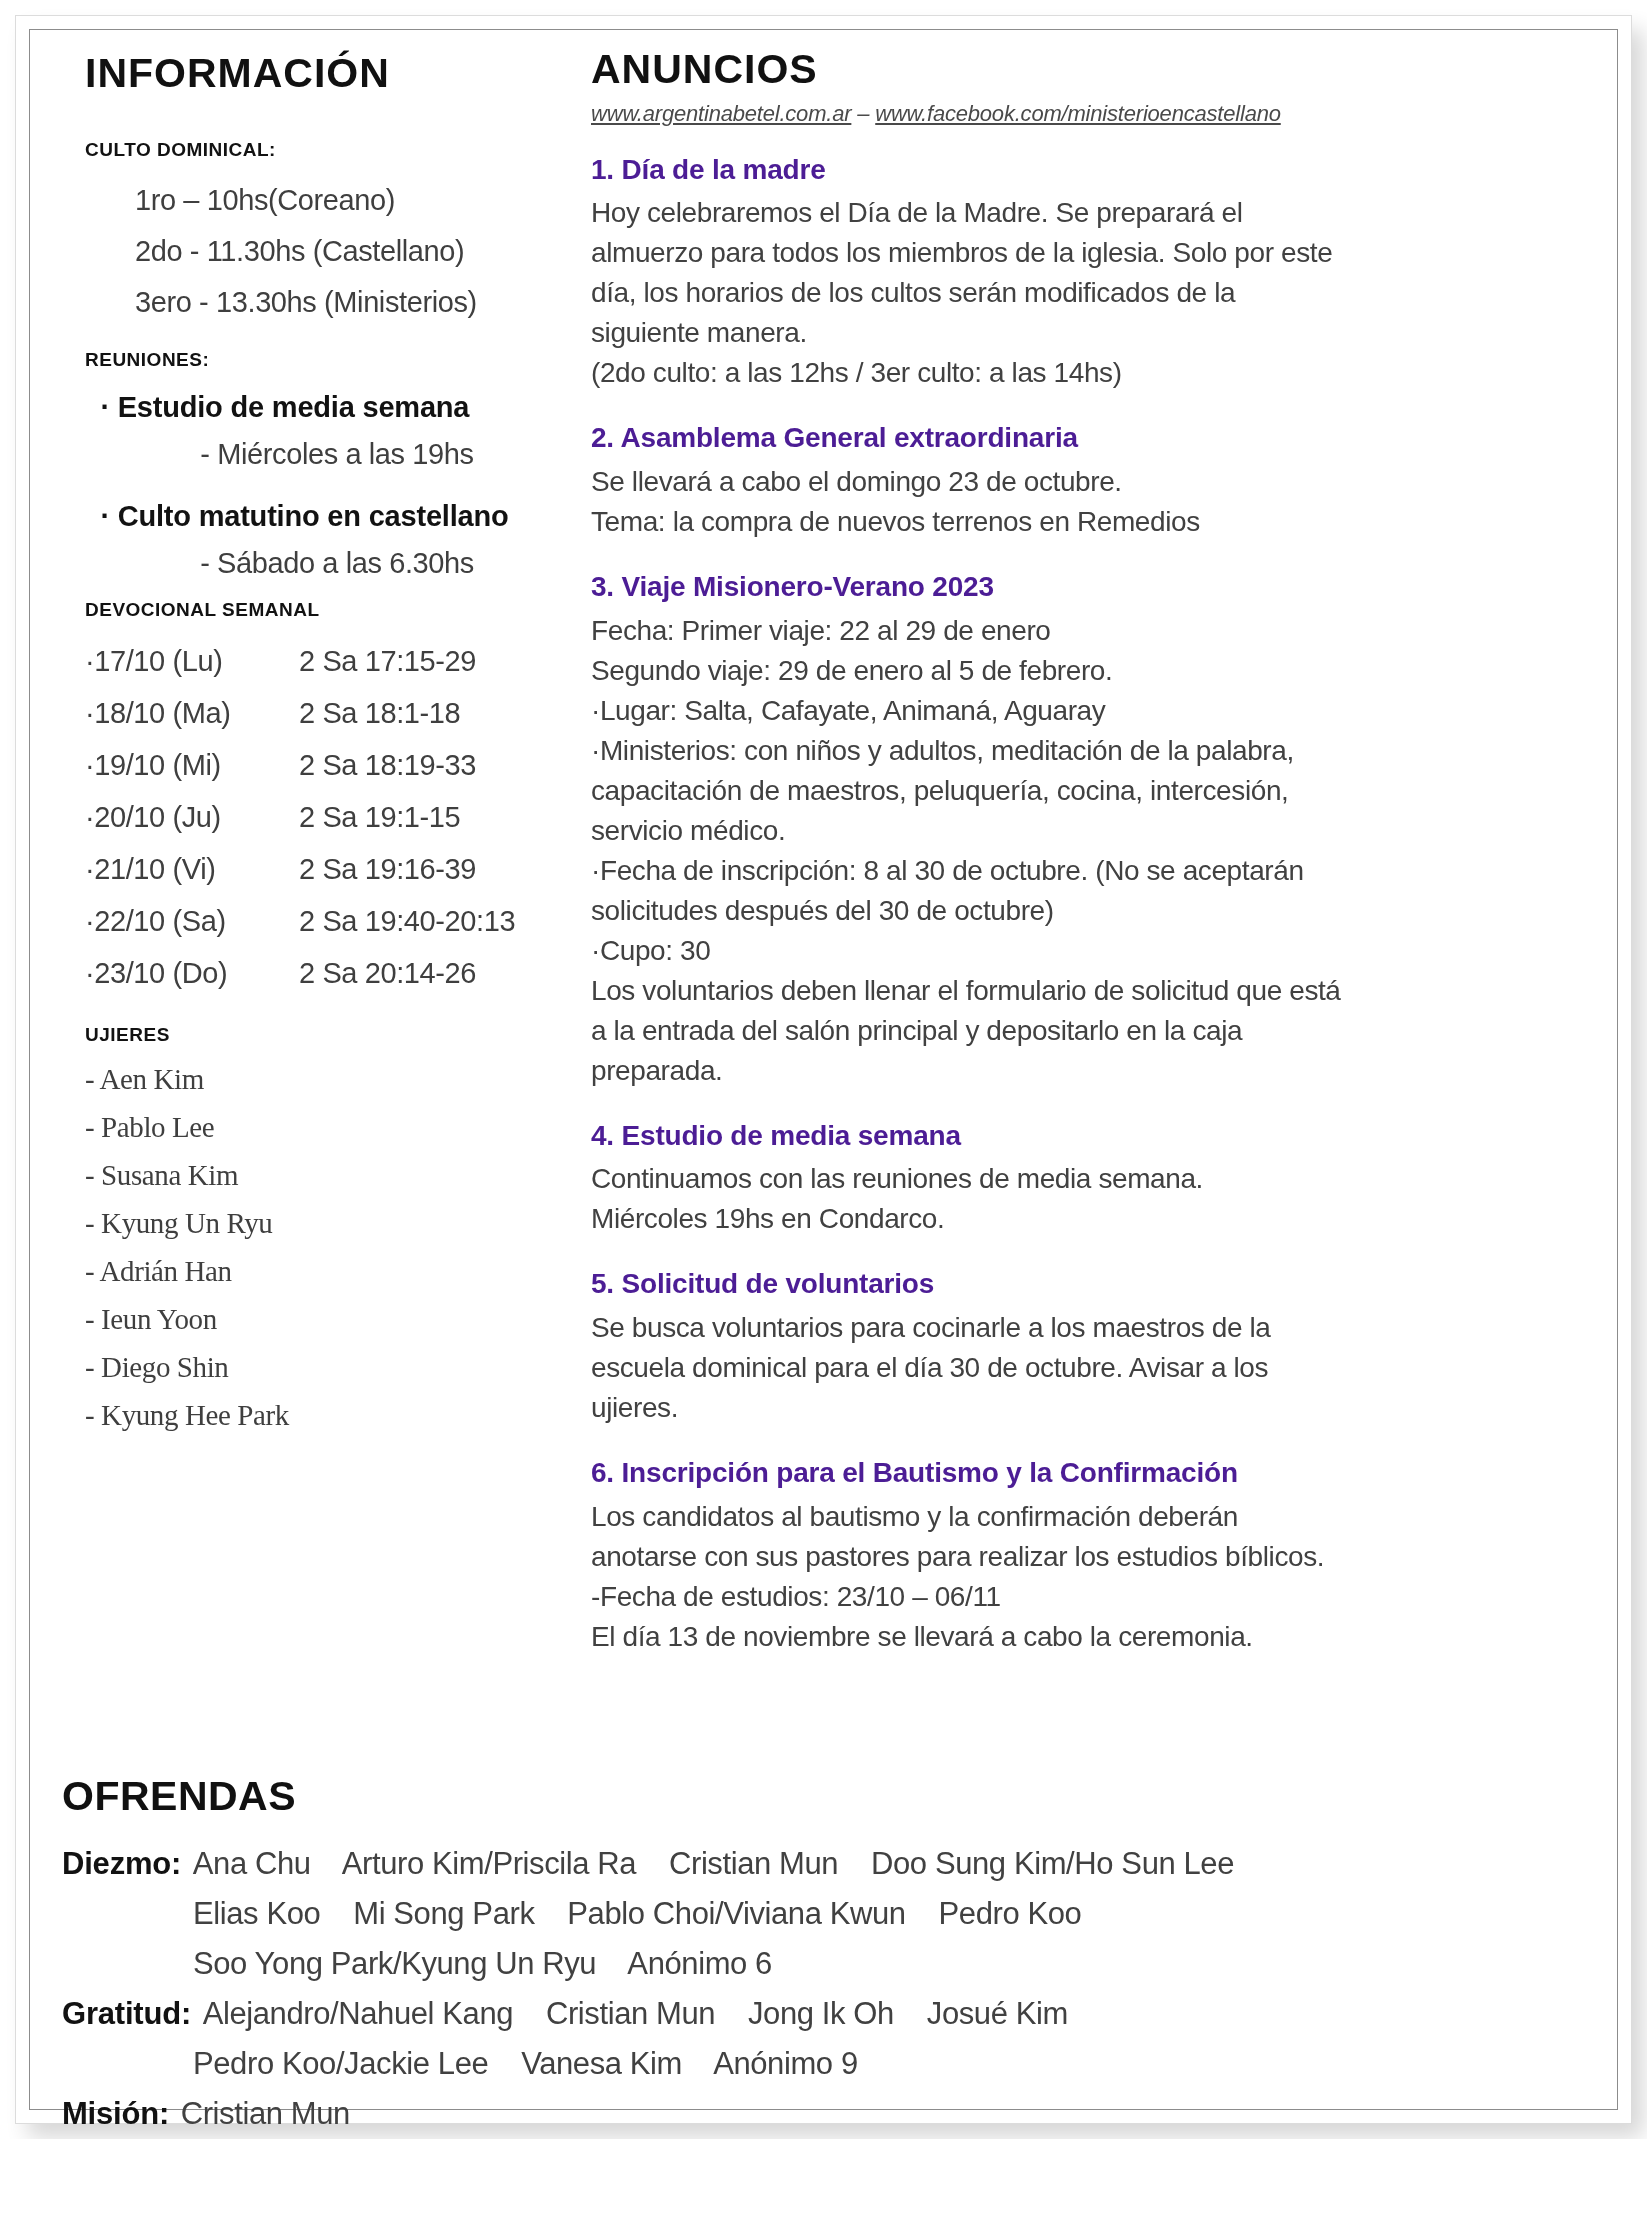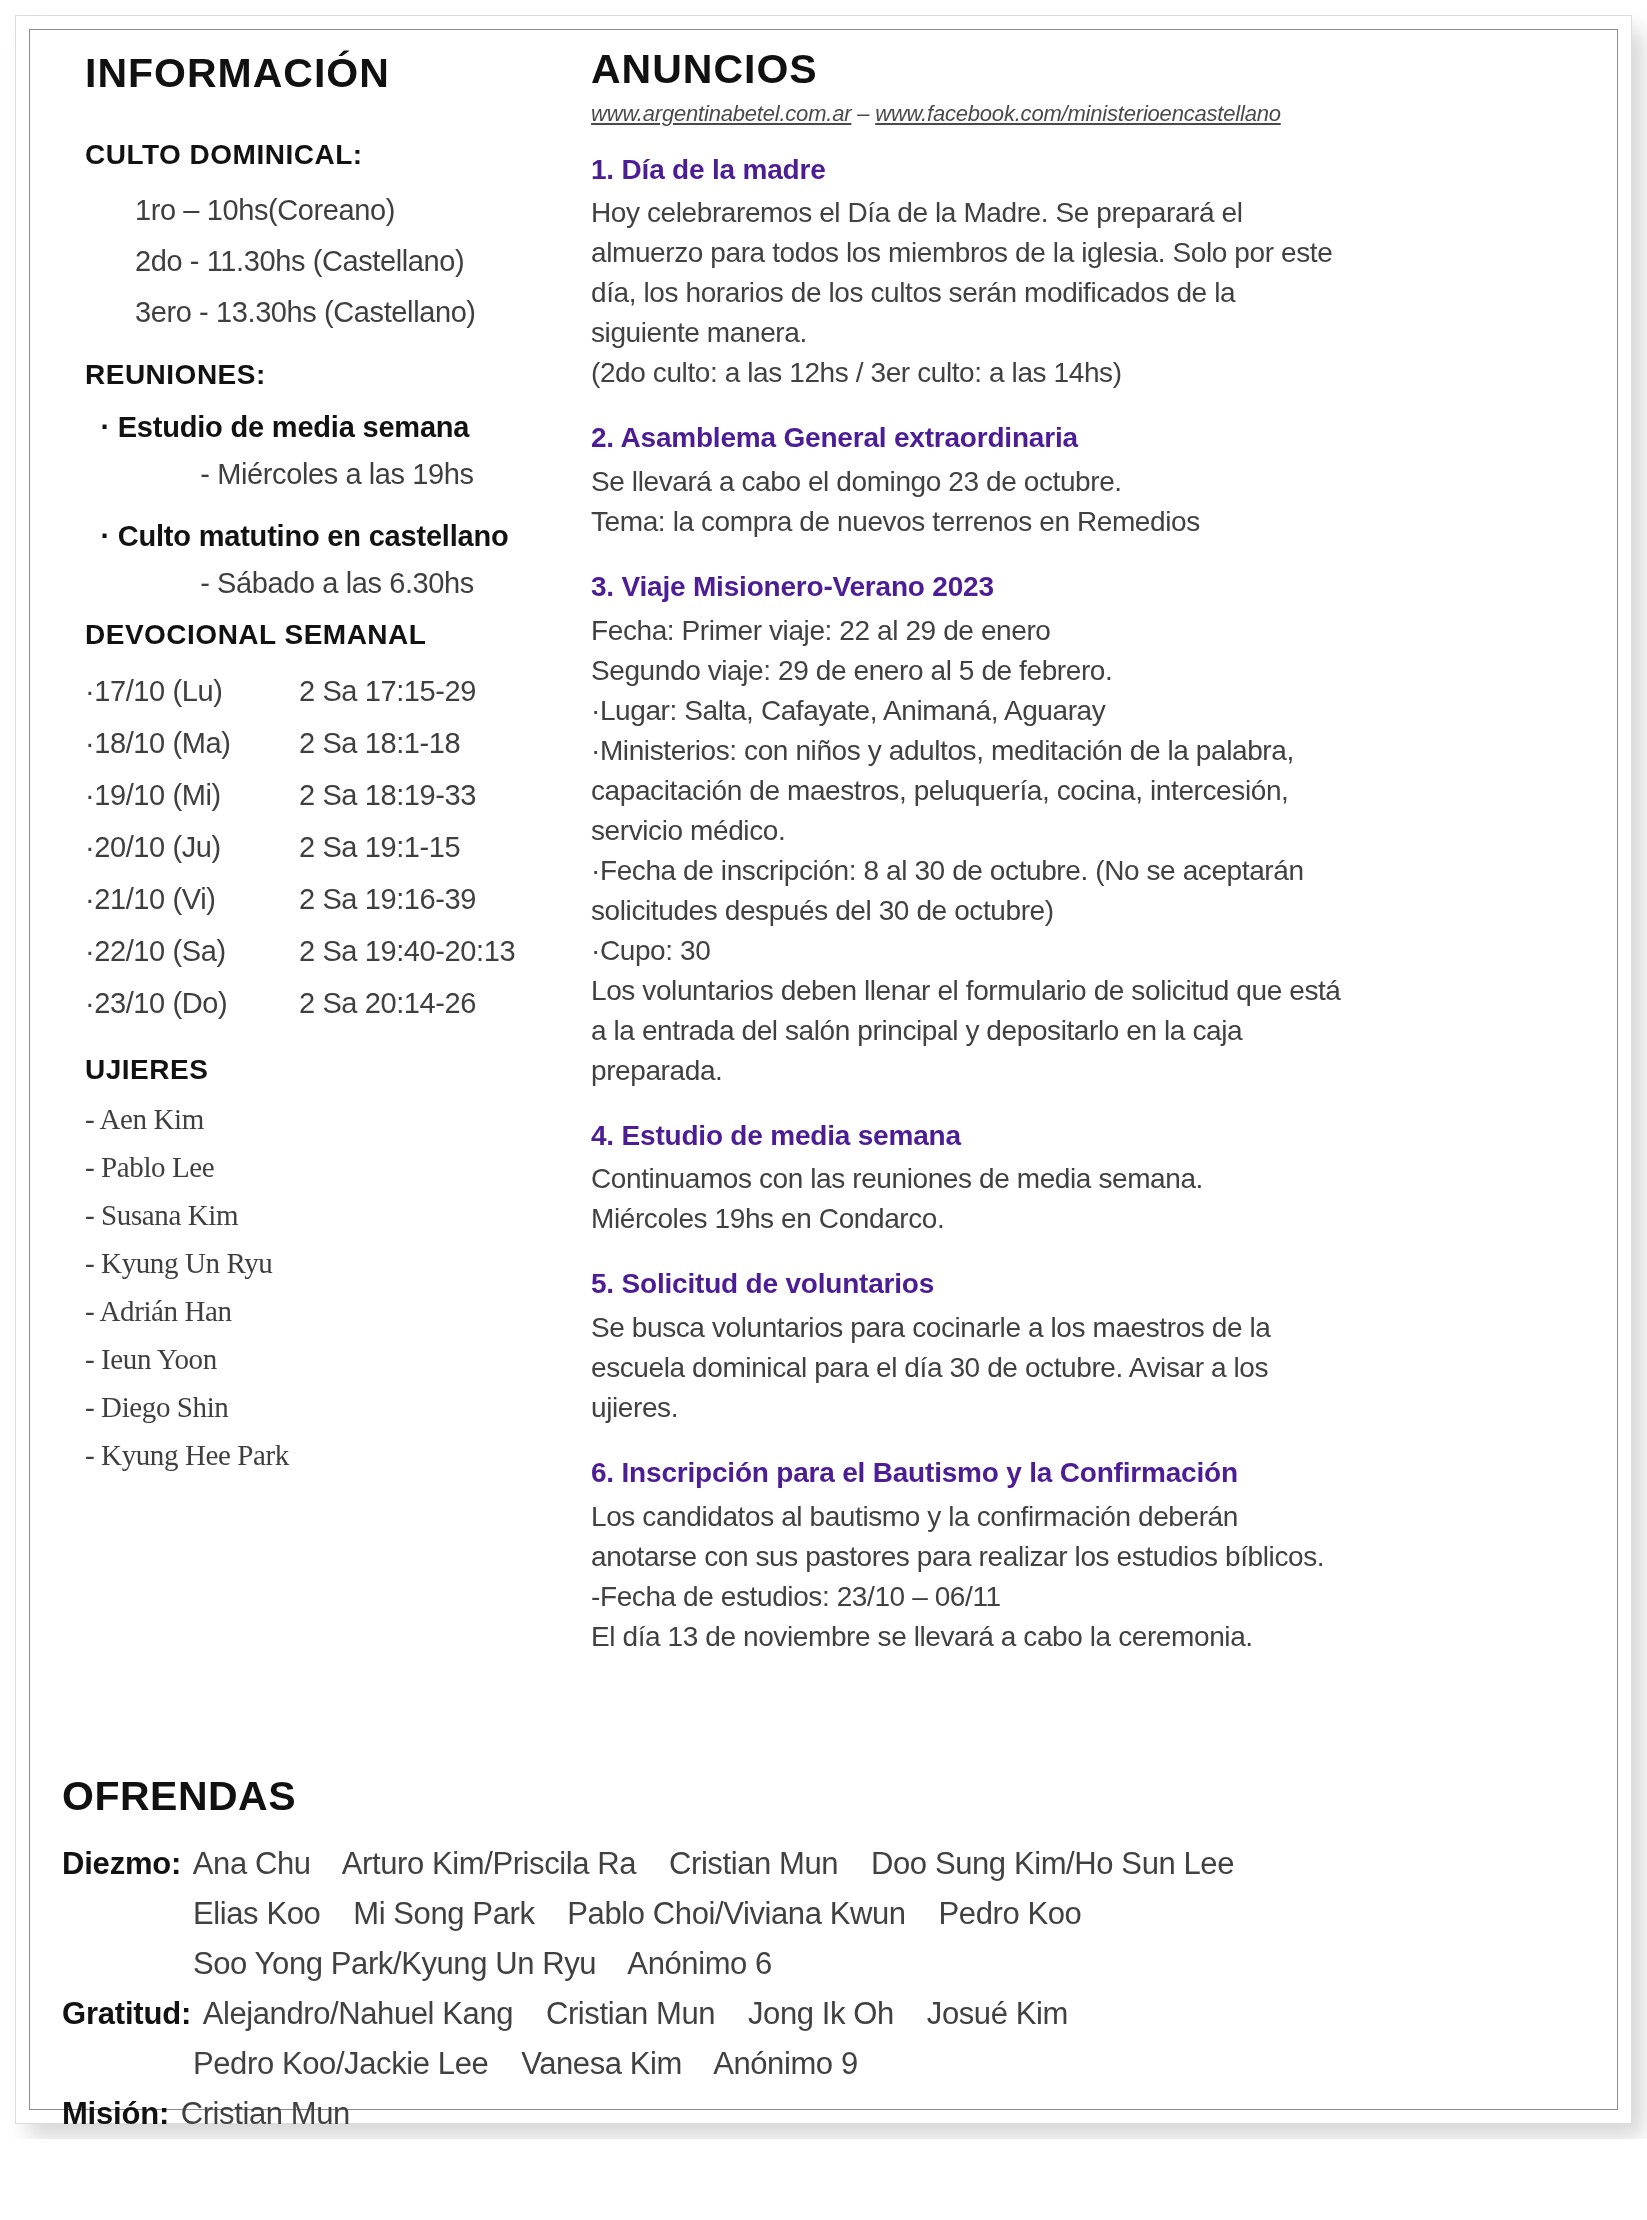--- a/index.html
+++ b/index.html
@@ -26,21 +26,21 @@
   }
   h1, h2, h3, p { margin: 0; }
 
   .h1 {
     font-size: 41px;
     font-weight: 700;
     color: #111111;
     letter-spacing: 1px;
   }
   .h2 {
-    font-size: 28px;
+    font-size: 19px;
     font-weight: 700;
     color: #121212;
     letter-spacing: 0.5px;
   }
   .body-text { font-size: 29px; color: #3f3f3f; letter-spacing: -0.4px; }
 
   
   .col-left {
     position: absolute;
     left: 85px;
@@ -136,21 +136,21 @@
   <div class="paper-edge"></div>
   <div class="frame"></div>
 
   <div class="col-left">
     <h1 class="h1">INFORMACIÓN</h1>
 
     <h2 class="h2">CULTO DOMINICAL:</h2>
     <div class="culto-list body-text">
       <p>1ro – 10hs(Coreano)</p>
       <p>2do - 11.30hs (Castellano)</p>
-      <p>3ero - 13.30hs (Castellano)</p>
+      <p>3ero - 13.30hs (Ministerios)</p>
     </div>
 
     <h2 class="h2 reuniones-label">REUNIONES:</h2>
     <p class="bullet-line">· Estudio de media semana</p>
     <p class="bullet-detail body-text">- Miércoles a las 19hs</p>
     <p class="bullet-line">· Culto matutino en castellano</p>
     <p class="bullet-detail body-text">- Sábado a las 6.30hs</p>
 
     <h2 class="h2 devocional-label">DEVOCIONAL SEMANAL</h2>
     <div>

